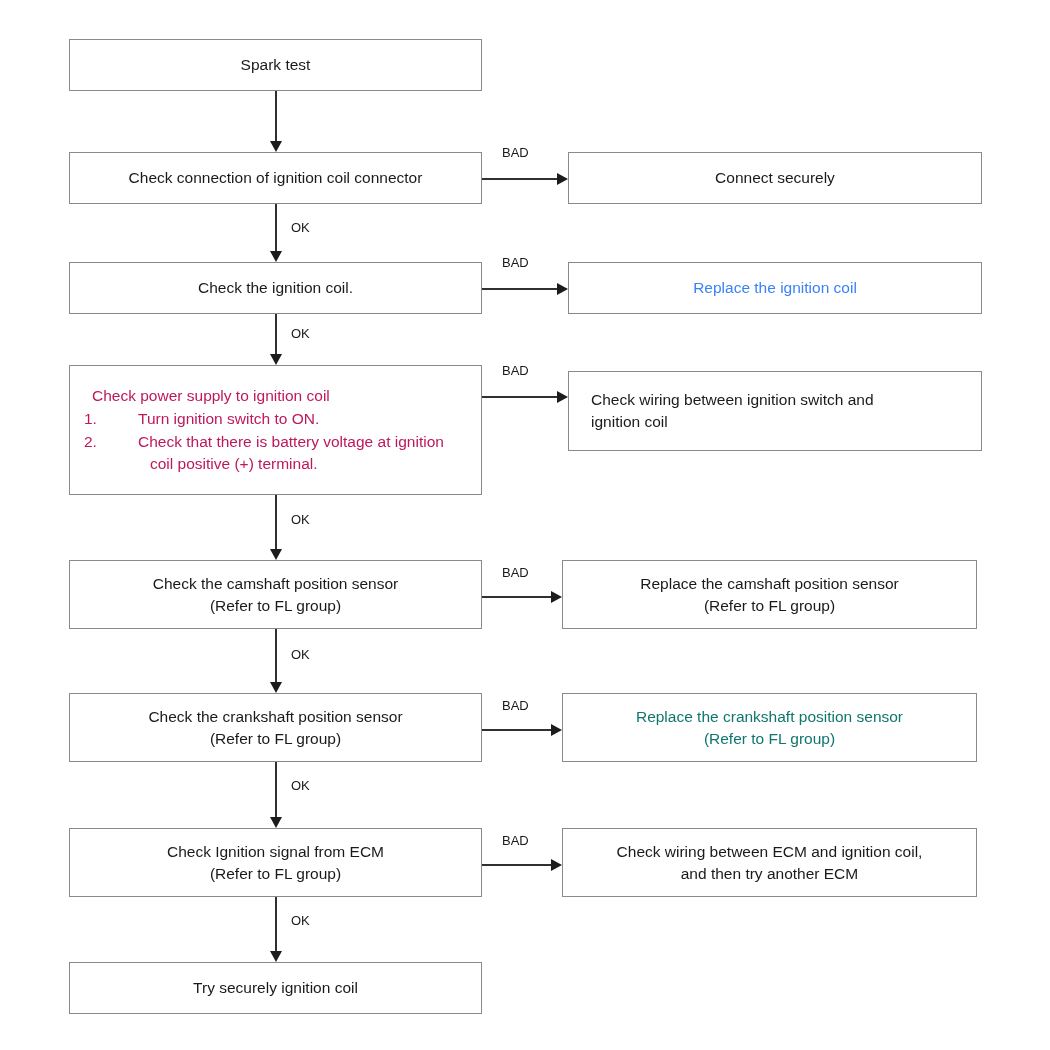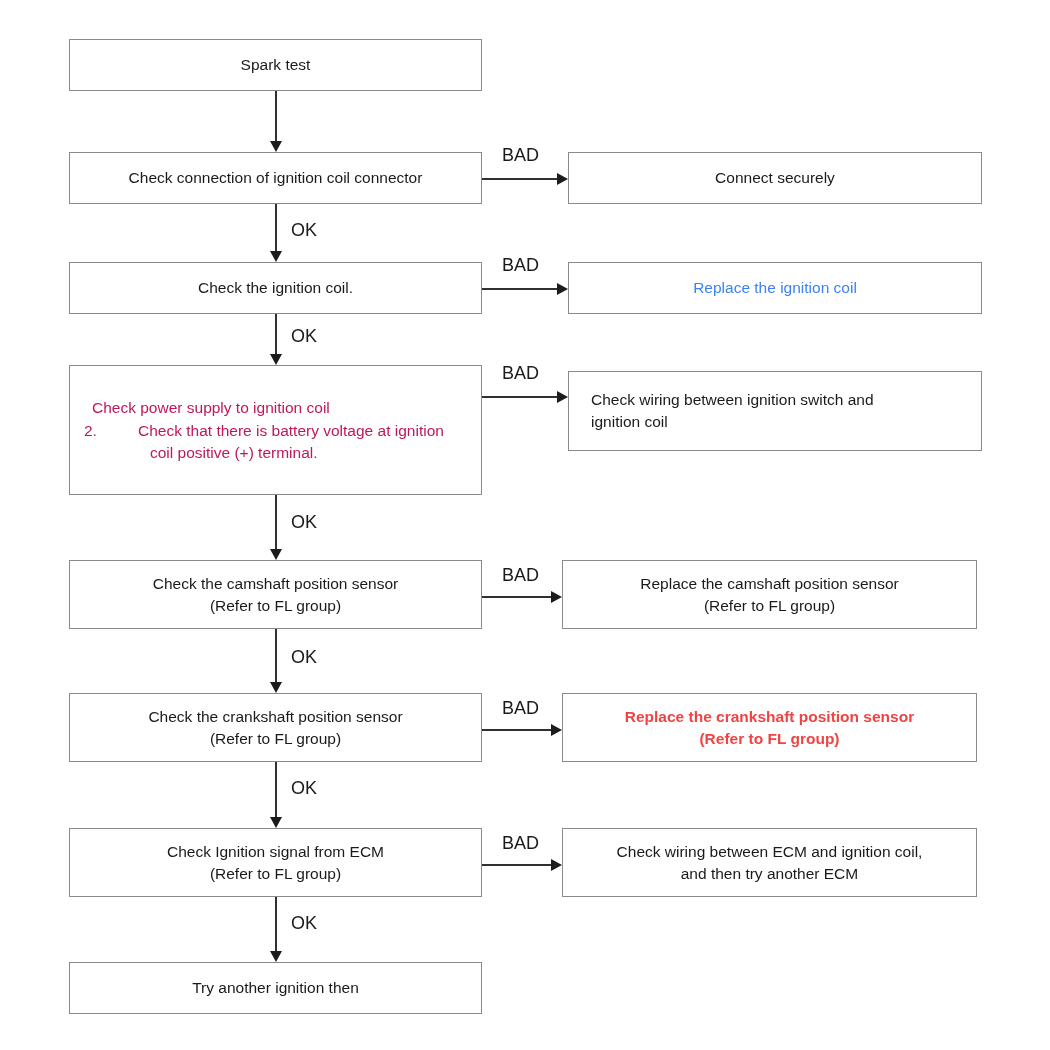--- a/index.html
+++ b/index.html
@@ -88,21 +88,21 @@
   .arrow-right {
     position: absolute;
     width: 0;
     height: 0;
     border-top: 6px solid transparent;
     border-bottom: 6px solid transparent;
     border-left: 11px solid #1c1c1c;
   }
   .edge-label {
     position: absolute;
-    font-size: 18px;
+    font-size: 13px;
     color: #1a1a1a;
     white-space: nowrap;
     line-height: 1;
   }
 </style>
 </head>
 <body>
 
 <div id="canvas" style="background: rgb(255, 255, 255);">
     <div class="node center" style="left: 69px; top: 152px; width: 413px; height: 52px; border-color: rgb(138, 138, 138); color: rgb(26, 26, 26);">
@@ -111,54 +111,55 @@
     <div class="node center" style="left: 69px; top: 39px; width: 413px; height: 52px; border-color: rgb(138, 138, 138); color: rgb(26, 26, 26);">
       <span class="txt">Spark test</span>
     </div>
     <div class="node center" style="left: 69px; top: 262px; width: 413px; height: 52px; border-color: rgb(138, 138, 138); color: rgb(26, 26, 26);">
       <span class="txt">Check the ignition coil.</span>
     </div>
     <div class="node" style="left: 69px; top: 365px; width: 413px; height: 130px; border-color: rgb(138, 138, 138); color: #be185d;">
       <div class="proc-block">
         <span class="proc-head">Check power supply to ignition coil</span>
         <ul class="proc-list">
+          <li><span class="proc-num">1.</span>Turn ignition switch to ON.</li>
           <li><span class="proc-num">2.</span>Check that there is battery voltage at ignition coil positive (+) terminal.</li>
         </ul>
       </div>
     </div>
     <div class="node center" style="left: 69px; top: 560px; width: 413px; height: 69px; border-color: rgb(138, 138, 138); color: rgb(26, 26, 26);">
       <span class="txt">Check the camshaft position sensor
 (Refer to FL group)</span>
     </div>
     <div class="node center" style="left: 69px; top: 693px; width: 413px; height: 69px; border-color: rgb(138, 138, 138); color: rgb(26, 26, 26);">
       <span class="txt">Check the crankshaft position sensor
 (Refer to FL group)</span>
     </div>
     <div class="node center" style="left: 69px; top: 828px; width: 413px; height: 69px; border-color: rgb(138, 138, 138); color: rgb(26, 26, 26);">
       <span class="txt">Check Ignition signal from ECM
 (Refer to FL group)</span>
     </div>
     <div class="node center" style="left: 69px; top: 962px; width: 413px; height: 52px; border-color: rgb(138, 138, 138); color: rgb(26, 26, 26);">
-      <span class="txt">Try another ignition then</span>
+      <span class="txt">Try securely ignition coil</span>
     </div>
     <div class="node center" style="left: 568px; top: 152px; width: 414px; height: 52px; border-color: rgb(138, 138, 138); color: rgb(26, 26, 26);">
       <span class="txt">Connect securely</span>
     </div>
     <div class="node center" style="left: 568px; top: 262px; width: 414px; height: 52px; border-color: rgb(138, 138, 138); color: #3b82f6;">
       <span class="txt">Replace the ignition coil</span>
     </div>
     <div class="node leftal" style="left: 568px; top: 371px; width: 414px; height: 80px; border-color: rgb(138, 138, 138); color: rgb(26, 26, 26);">
       <span class="txt">Check wiring between ignition switch and
 ignition coil</span>
     </div>
     <div class="node center" style="left: 562px; top: 560px; width: 415px; height: 69px; border-color: rgb(138, 138, 138); color: rgb(26, 26, 26);">
       <span class="txt">Replace the camshaft position sensor
 (Refer to FL group)</span>
     </div>
-    <div class="node center" style="left: 562px; top: 693px; width: 415px; height: 69px; border-color: rgb(138, 138, 138); color: #ef4444; font-weight: bold;">
+    <div class="node center" style="left: 562px; top: 693px; width: 415px; height: 69px; border-color: rgb(138, 138, 138); color: #0f766e;">
       <span class="txt">Replace the crankshaft position sensor
 (Refer to FL group)</span>
     </div>
     <div class="node center" style="left: 562px; top: 828px; width: 415px; height: 69px; border-color: rgb(138, 138, 138); color: rgb(26, 26, 26);">
       <span class="txt">Check wiring between ECM and ignition coil,
 and then try another ECM</span>
     </div>
     <div class="vline" style="left: 275px; top: 91px; height: 52px; background: rgb(48, 48, 48);"></div>
     <div class="arrow-down" style="left: 269.8px; top: 141px;"></div>
     <div class="vline" style="left: 275px; top: 204px; height: 49px; background: rgb(48, 48, 48);"></div>

